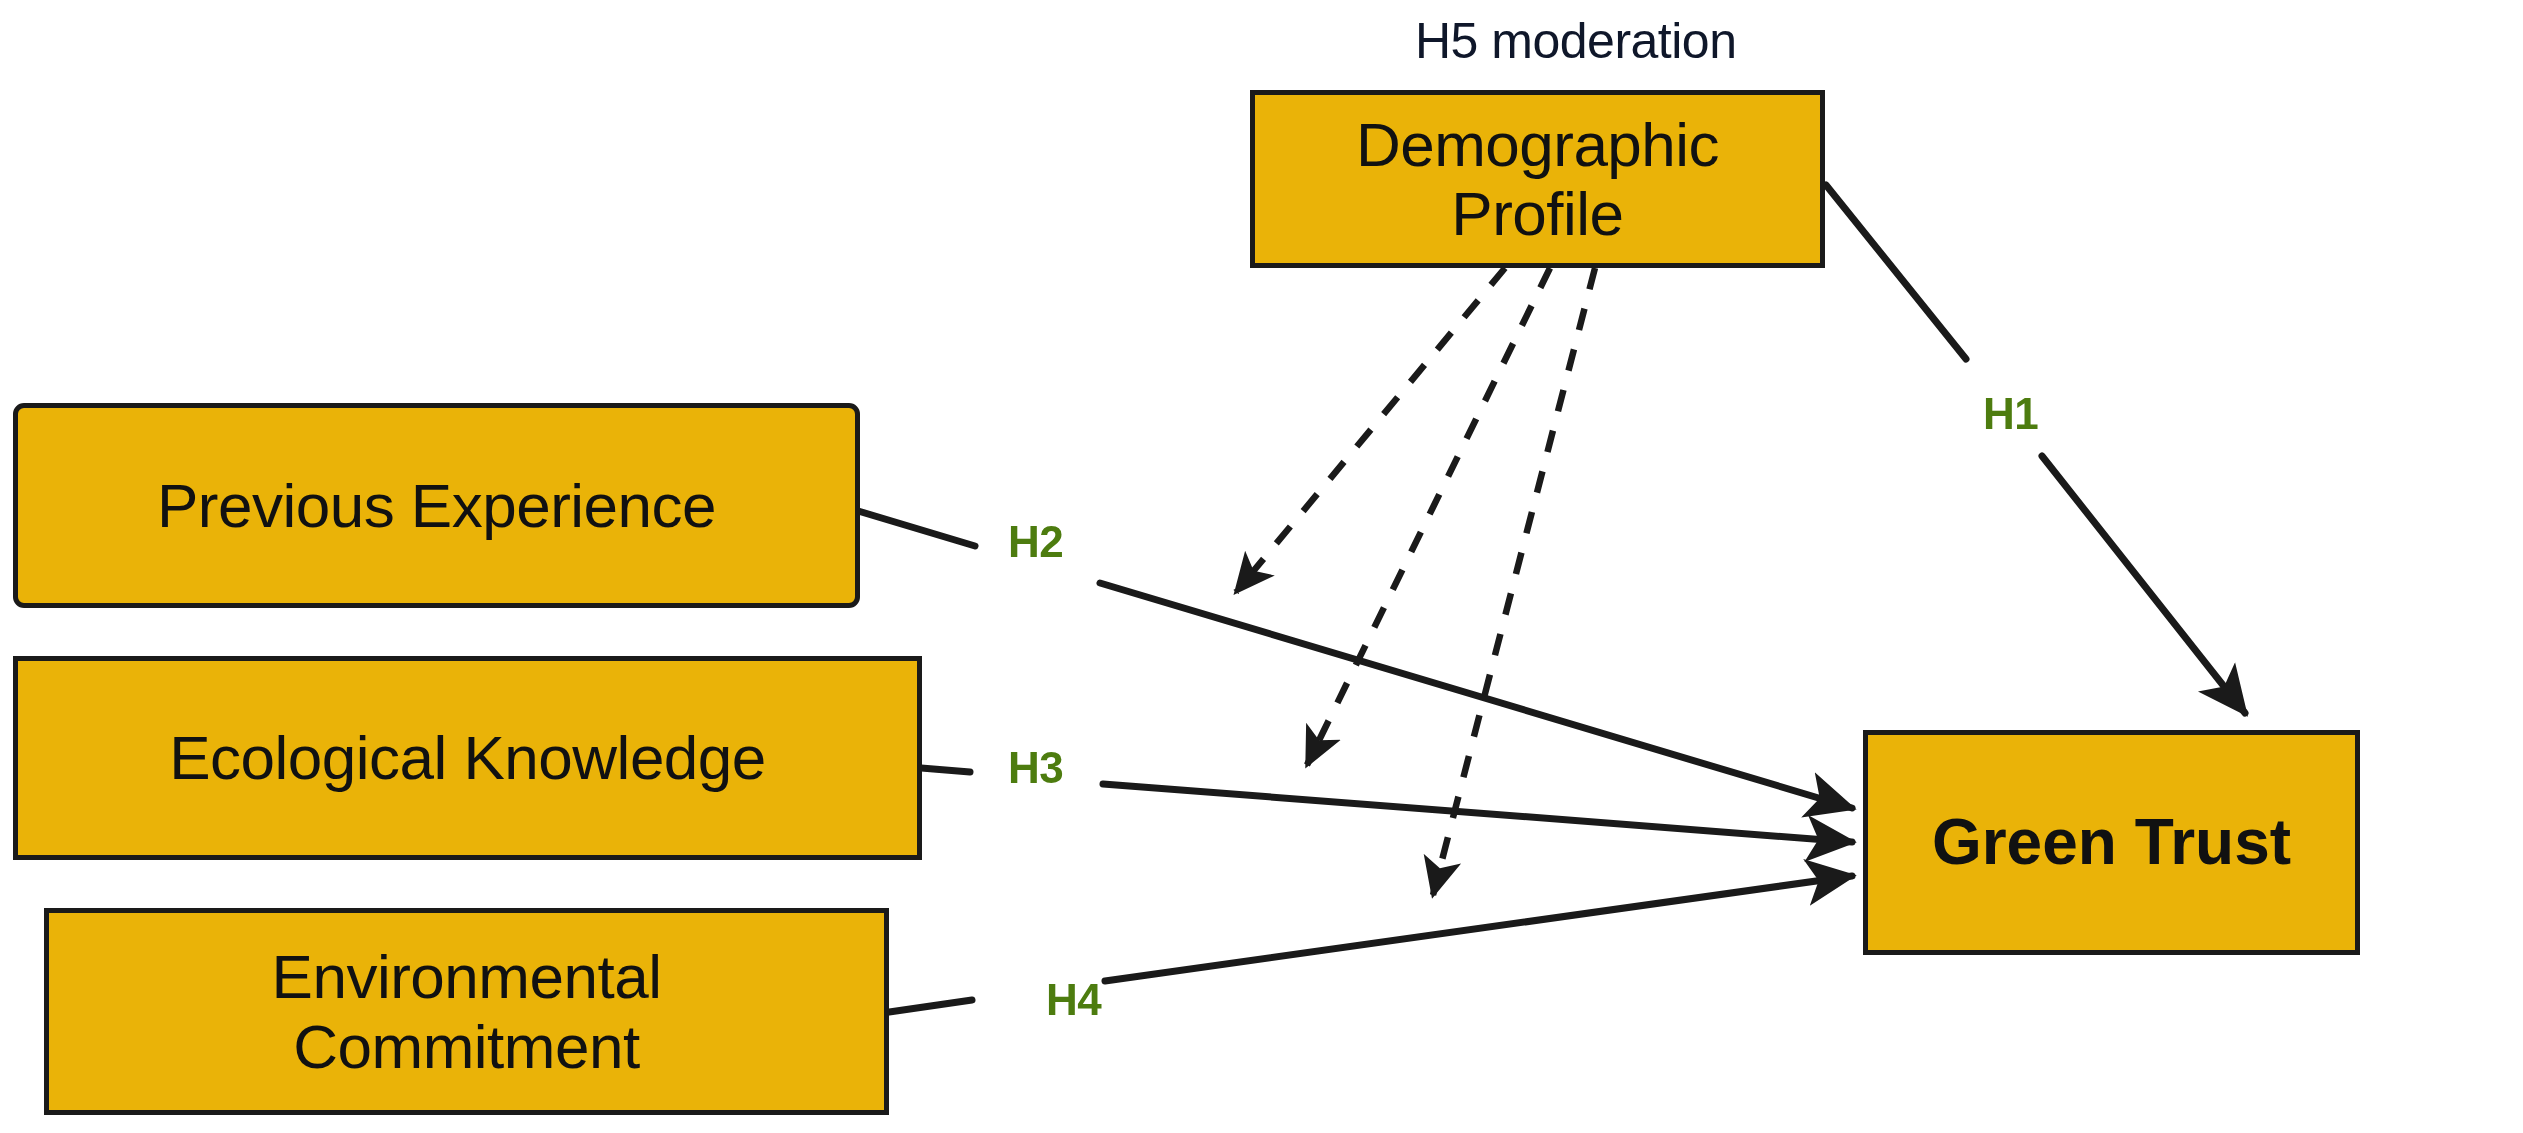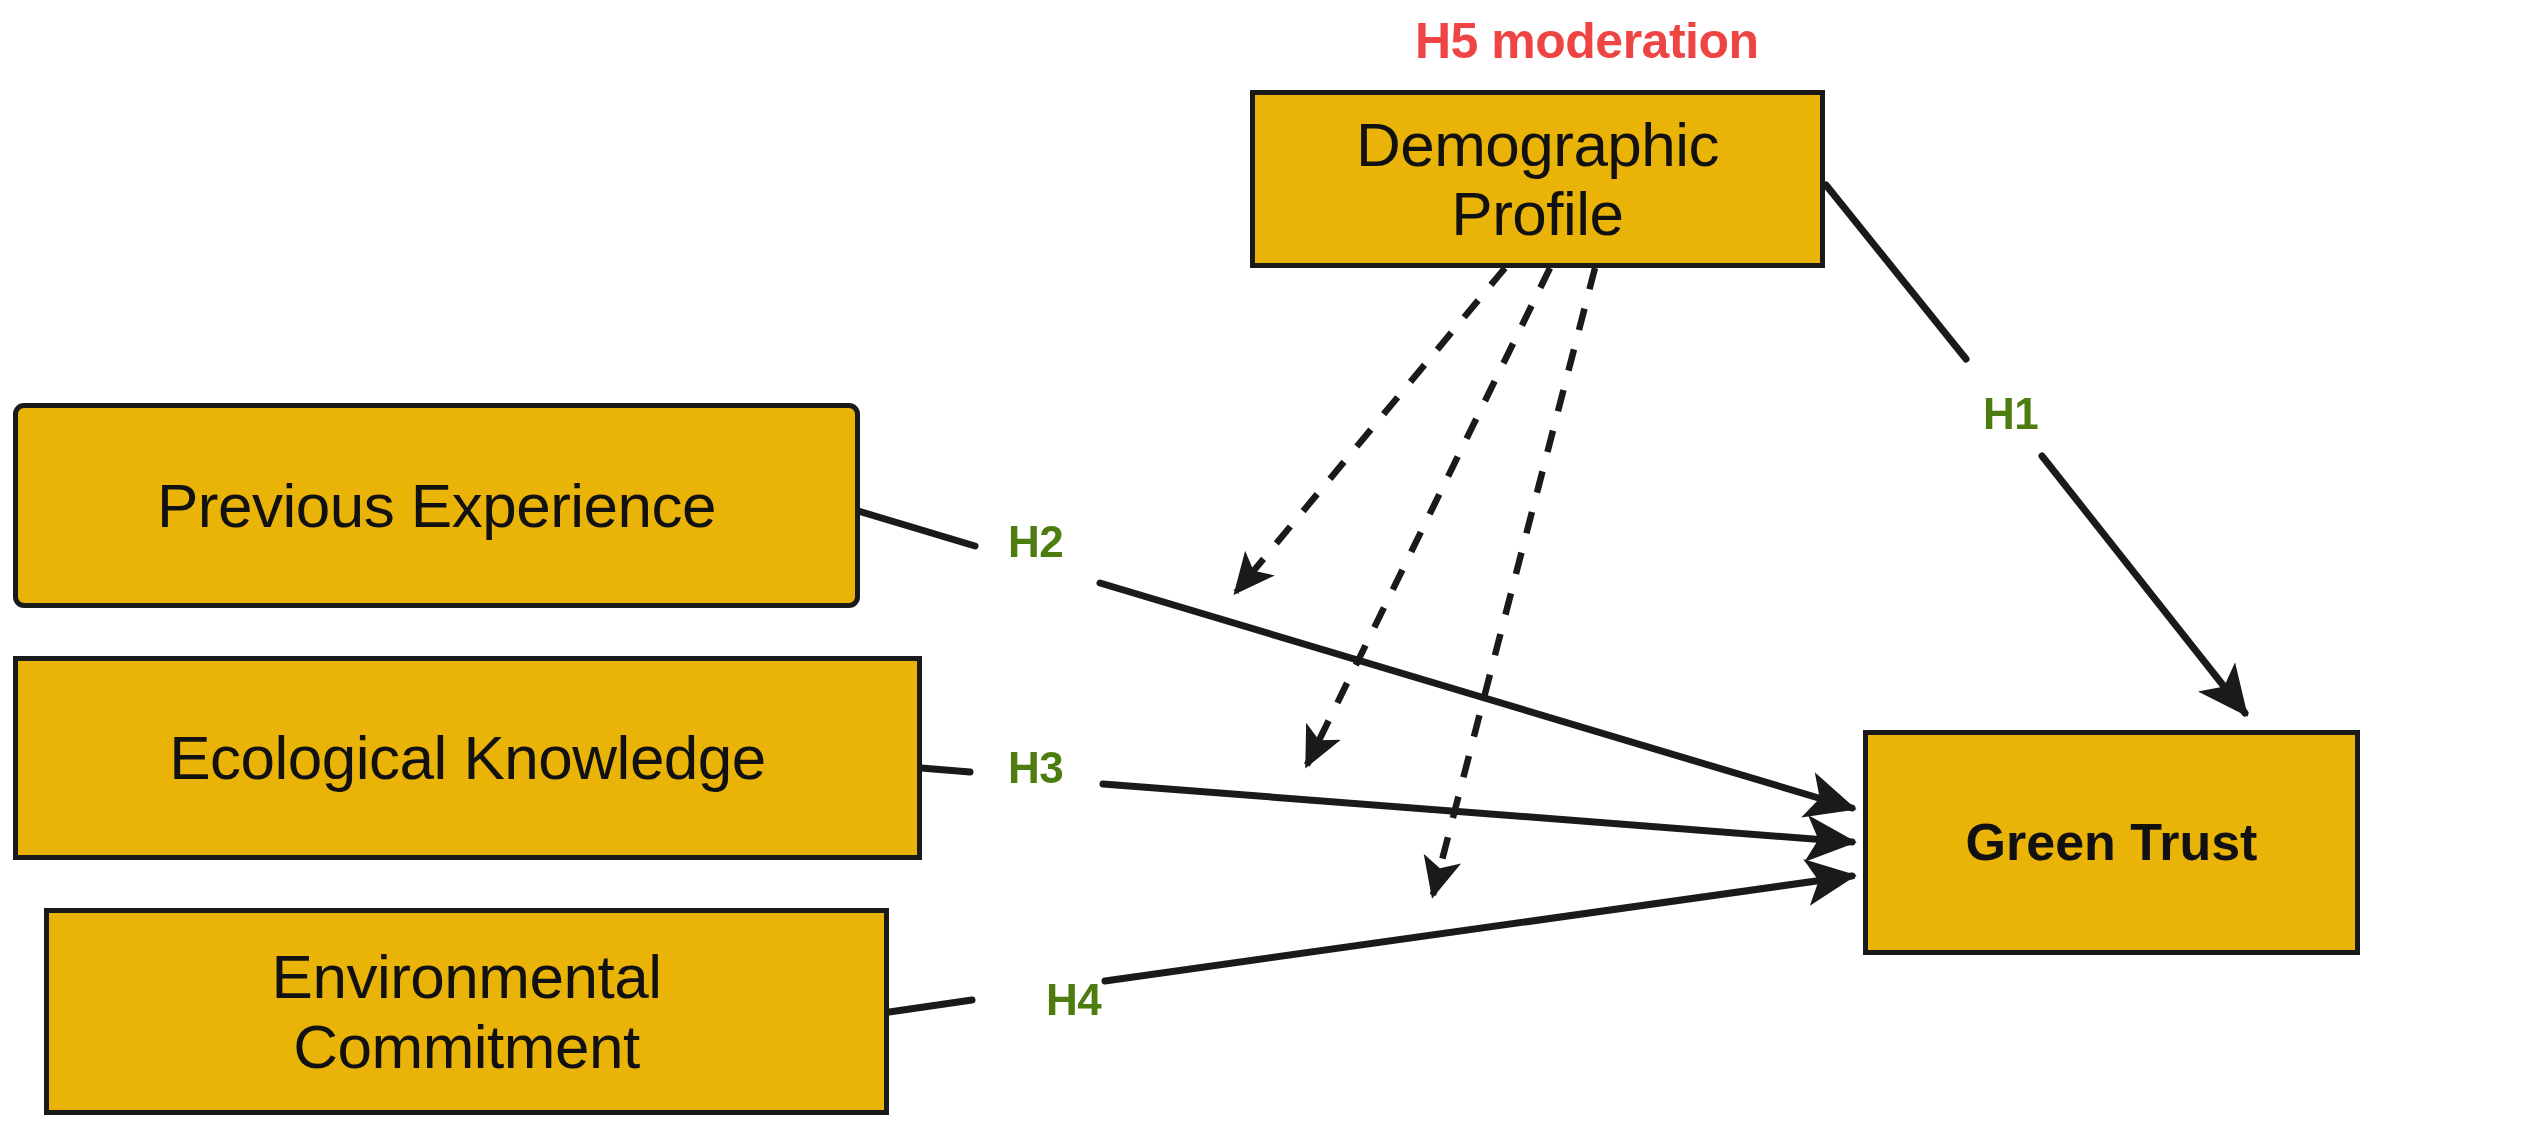--- a/index.html
+++ b/index.html
@@ -43,40 +43,40 @@
     font-family: "Liberation Sans", sans-serif;
     font-weight: 400;
     font-size: 62px;
     line-height: 1.12;
     letter-spacing: -0.5px;
     white-space: pre-line;
     padding: 0 12px;
   }
   .node-label.bold {
     font-weight: 700;
-    font-size: 52px;
+    font-size: 64px;
     letter-spacing: 0px;
   }
   .edge-label {
     position: absolute;
     font-family: "Liberation Sans", sans-serif;
     font-weight: 700;
     font-size: 44px;
     line-height: 1;
     color: #4d7c0f;
     white-space: nowrap;
     letter-spacing: -0.5px;
   }
   .caption-label {
     position: absolute;
     font-family: "Liberation Sans", sans-serif;
-    font-weight: 700;
+    font-weight: 400;
     font-size: 50px;
     line-height: 1;
-    color: #ef4444;
+    color: #0f172a;
     white-space: nowrap;
     letter-spacing: -0.5px;
   }
 </style>
 </head>
 <body>
 
 <div id="diagram-root">
 
   <svg id="diagram-svg" viewBox="0 0 2523 1133" xmlns="http://www.w3.org/2000/svg">

